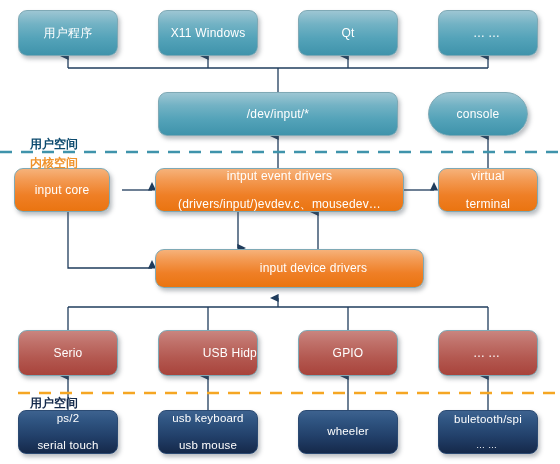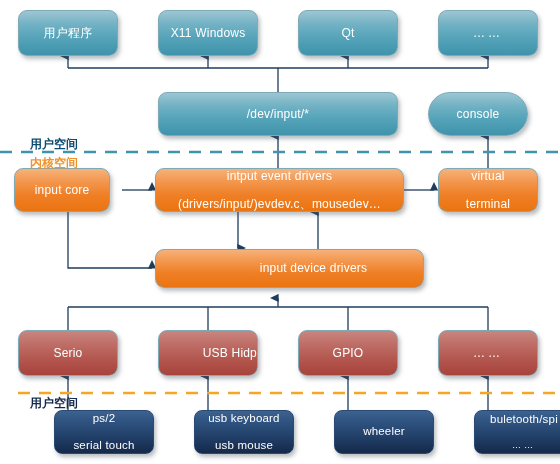--- a/index.html
+++ b/index.html
@@ -62,21 +62,20 @@
     border: 1px solid #7fa9b5;
     font-size: 12px;
   }
 
   
   .n-navy {
     background: linear-gradient(180deg, #3d628f 0%, #2f5481 24%, #22406a 60%, #15294a 100%);
     border: 1px solid #2b4a72;
     font-size: 11.5px;
     border-radius: 8px;
-    margin-left: 36px;
   }
 
   .small-line { font-size: 9px; letter-spacing: 2px; }
 
   
   .zone-label {
     position: absolute;
     font-size: 12px;
     font-weight: bold;
     white-space: nowrap;

